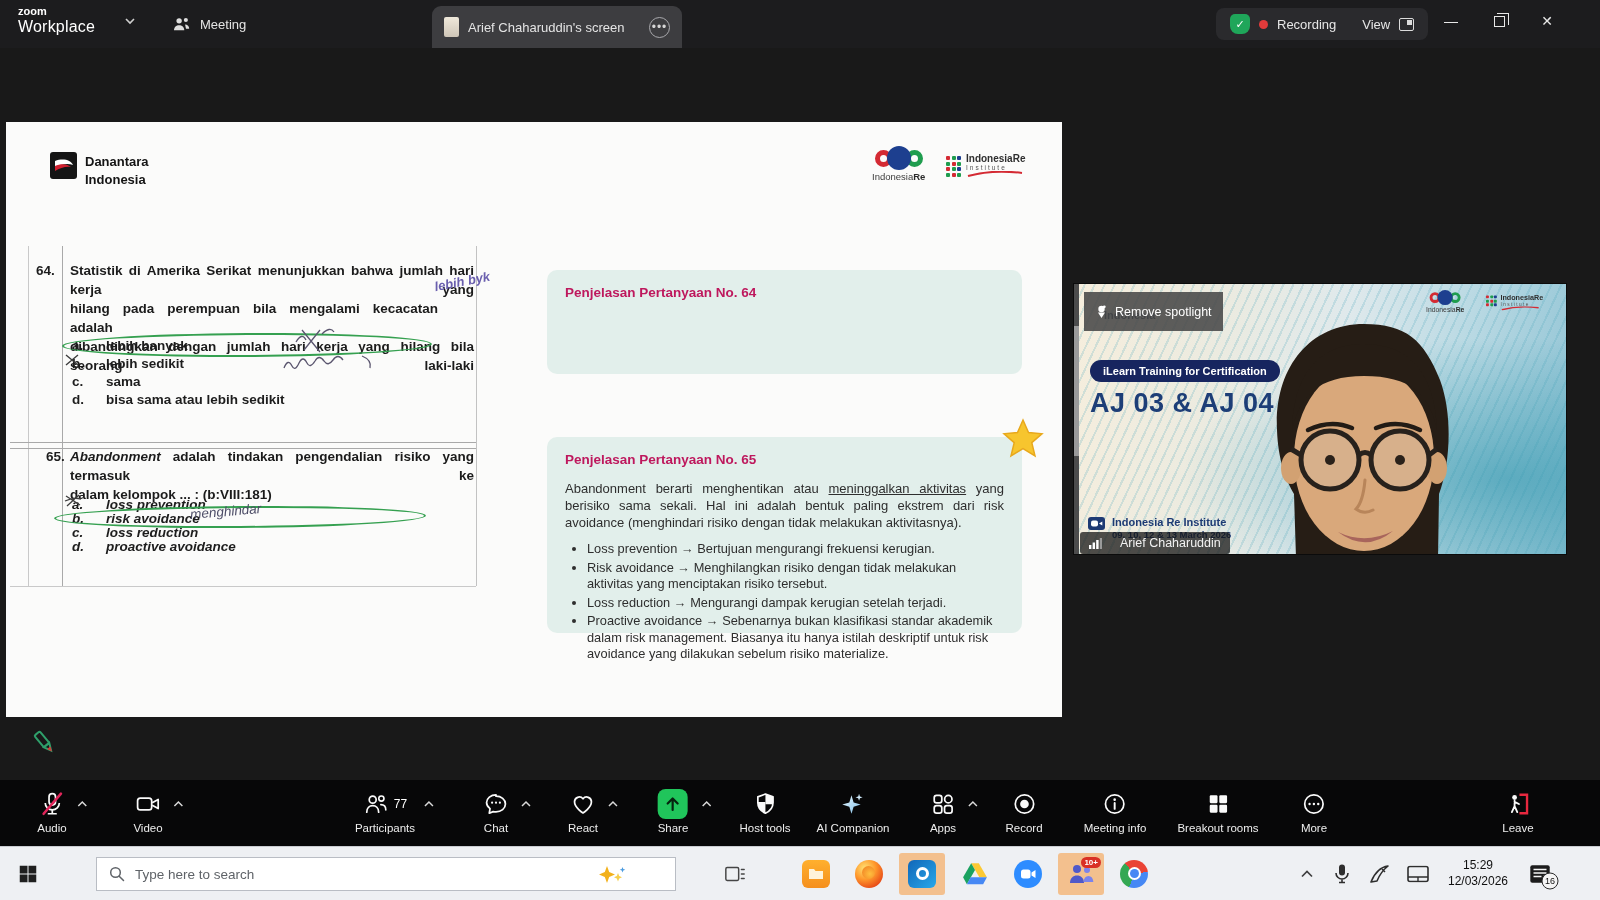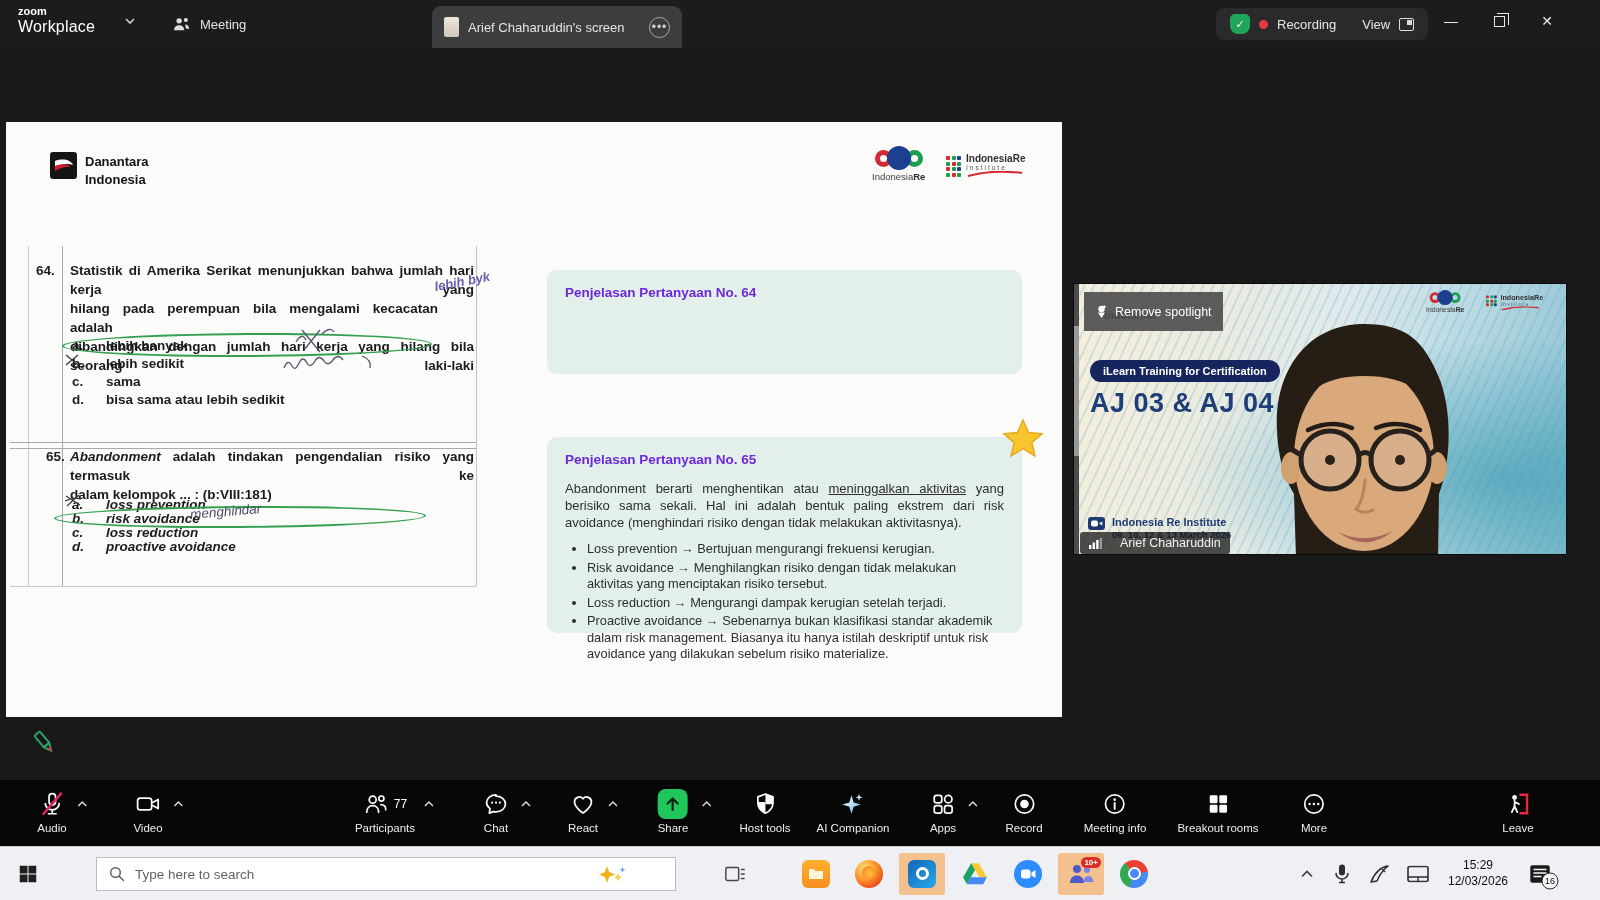--- a/index.html
+++ b/index.html
@@ -34,21 +34,21 @@
   #doc { position:absolute; left:6px; top:74px; width:1056px; height:595px; background:#fbfbfa; color:#1d1d1d; }
   .docline { position:absolute; background:#a9a9a9; }
   .qno { position:absolute; font-size:13.5px; font-weight:700; }
   .qtext { position:absolute; width:404px; font-size:13.5px; font-weight:600; line-height:19px; color:#1b1b1b; }
   .jline { text-align:justify; text-align-last:justify; }
   .opt { position:absolute; font-size:13.5px; font-weight:600; }
   .ital { font-style:italic; }
   .ellipse { position:absolute; border:2px solid #35a050; border-radius:50%; }
   .hand { position:absolute; color:#6a5fae; font-style:italic; font-size:13px; white-space:nowrap; }
   .ebox { position:absolute; left:541px; width:475px; background:#e2efeb; border-radius:10px; padding:15px 18px; }
-  .ebox h3 { font-size:13.5px; font-weight:700; color:#6d28d9; margin-bottom:13px; }
+  .ebox h3 { font-size:13.5px; font-weight:700; color:#be185d; margin-bottom:13px; }
   .ebox p { font-size:13px; color:#2e2e2e; line-height:17px; text-align:justify; }
   .ebox ul { margin:10px 0 0 22px; }
   .ebox li { font-size:12.8px; color:#2e2e2e; line-height:16.5px; margin-bottom:2px; }
   .brandtxt { font-size:13px; font-weight:800; line-height:13px; color:#141414; }
 
   
   #video { position:absolute; left:1073px; top:235px; width:494px; height:272px; overflow:hidden; border:1px solid #0b0b0b;
     background:
       radial-gradient(120% 95% at 88% 72%, rgba(44,148,172,.6), rgba(44,148,172,0) 55%),
       repeating-linear-gradient(115deg, rgba(80,168,188,.22) 0 2px, rgba(255,255,255,0) 2px 9px),

